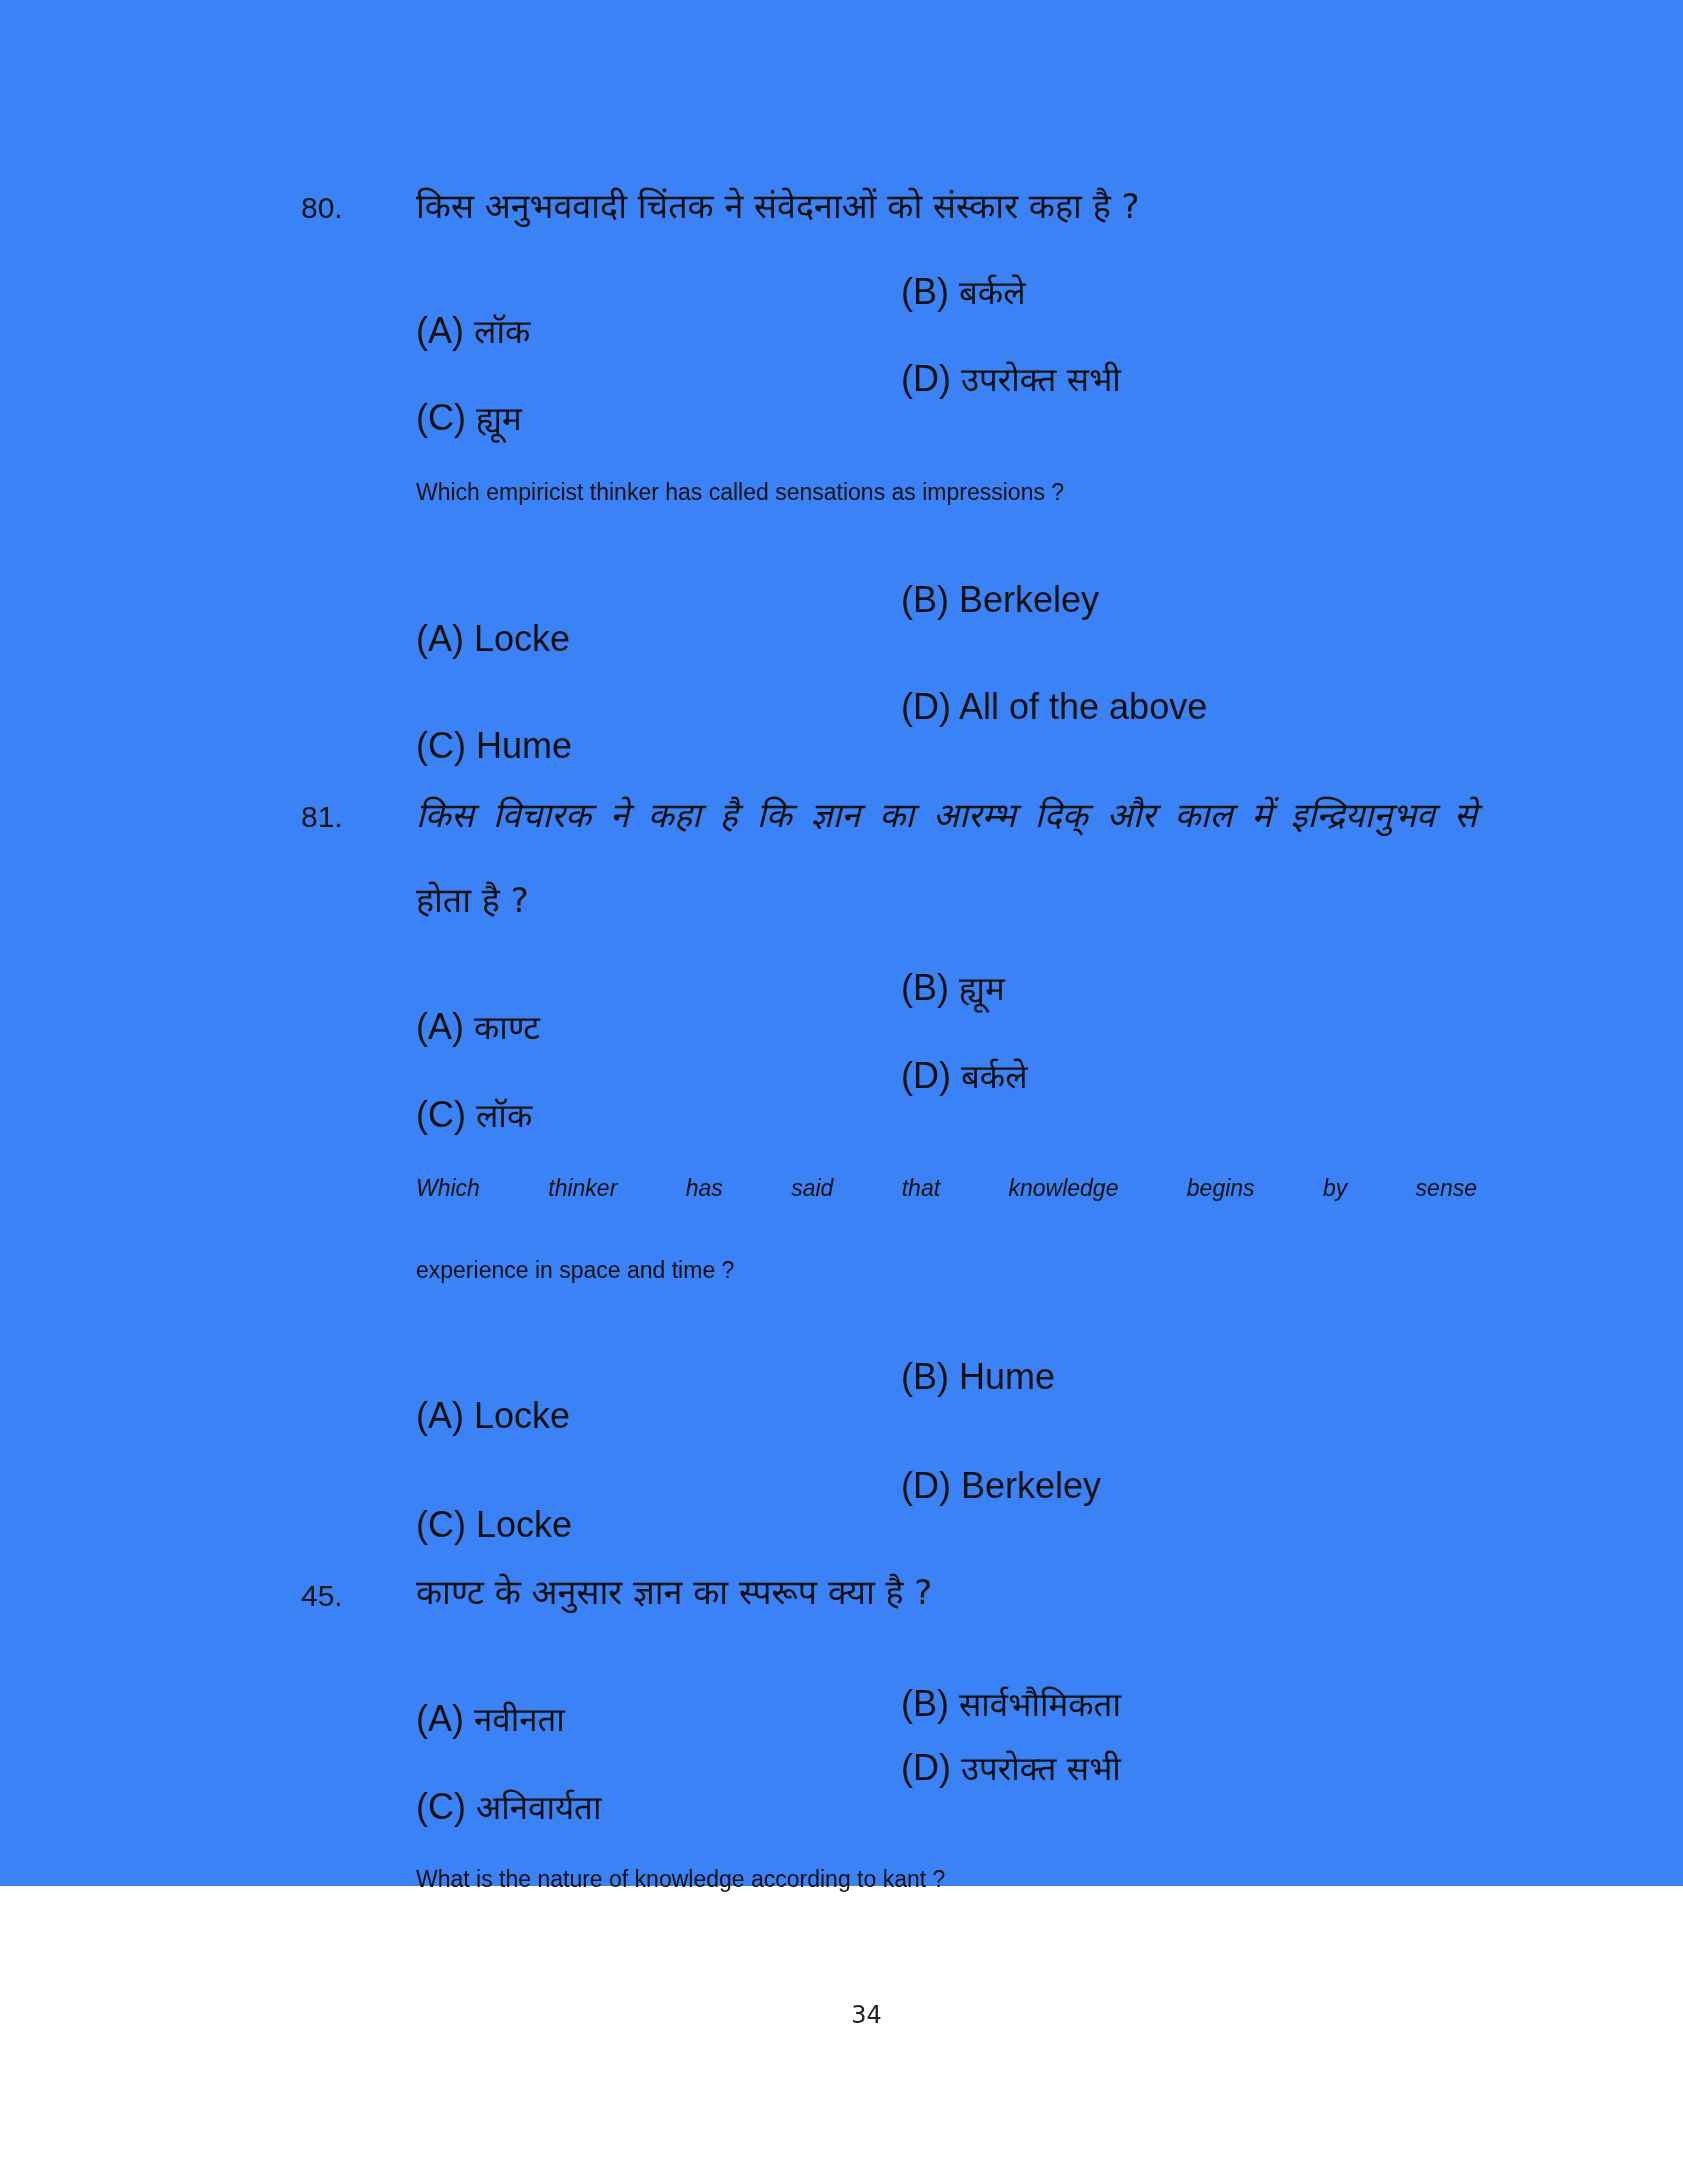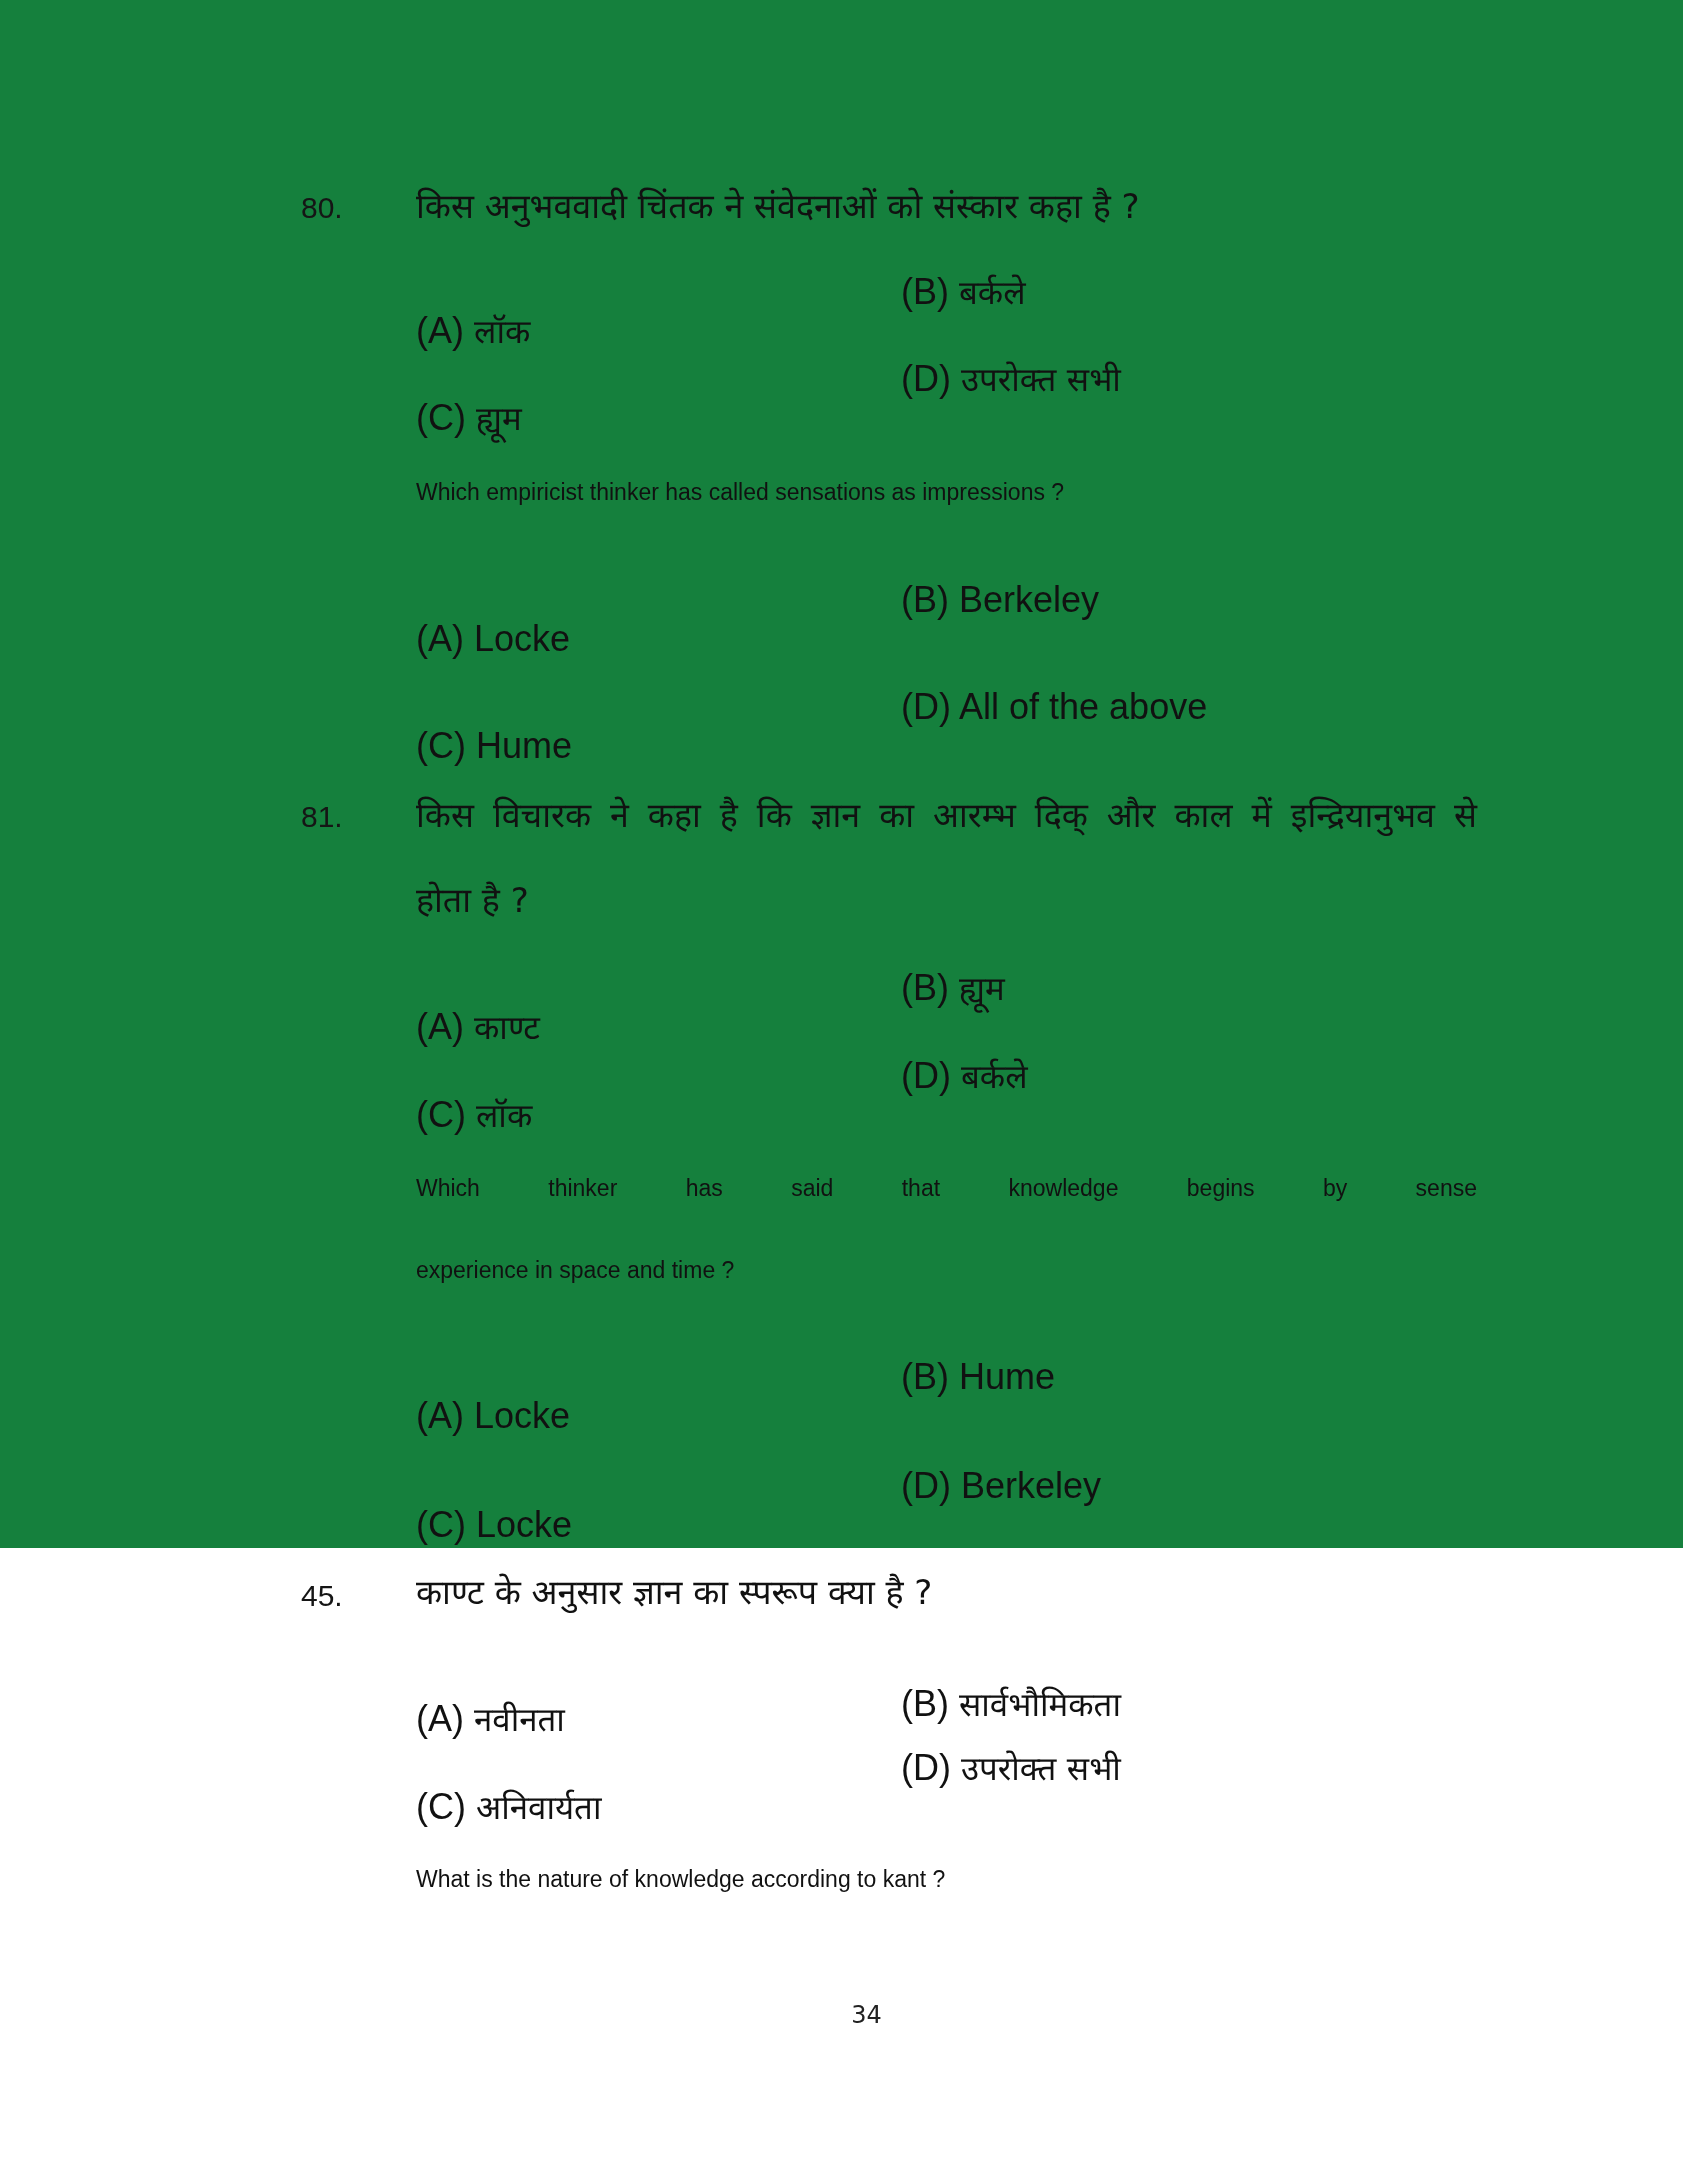--- a/index.html
+++ b/index.html
@@ -11,22 +11,22 @@
       width: 1683px;
       height: 2178px;
       position: relative;
       overflow: hidden;
       color: #111111;
       font-family: "Liberation Sans", "DejaVu Sans", sans-serif;
     }
     .page {
       position: absolute;
       left: 0; top: 0;
-      width: 1683px; height: 1548px;
-      background: #15803d;
+      width: 1683px; height: 1886px;
+      background: #3b82f6;
     }
     .qnum {
       position: absolute;
       left: 301px;
       font-size: 30px;
       line-height: 40px;
       transform: translateY(-50%);
       color: #151515;
     }
     .line {
@@ -40,20 +40,21 @@
     }
     .line.hi {
       font-family: "DejaVu Sans", sans-serif;
       font-size: 34px;
     }
     .line.justify {
       width: 1061px;
       text-align: justify;
       text-align-last: justify;
       white-space: normal;
+      font-style: italic;
     }
     .opt {
       position: absolute;
       font-size: 36px;
       line-height: 48px;
       transform: translateY(-50%);
       white-space: nowrap;
       color: #111111;
     }
     .opt.col-a { left: 416px; margin-top: 39px; }

